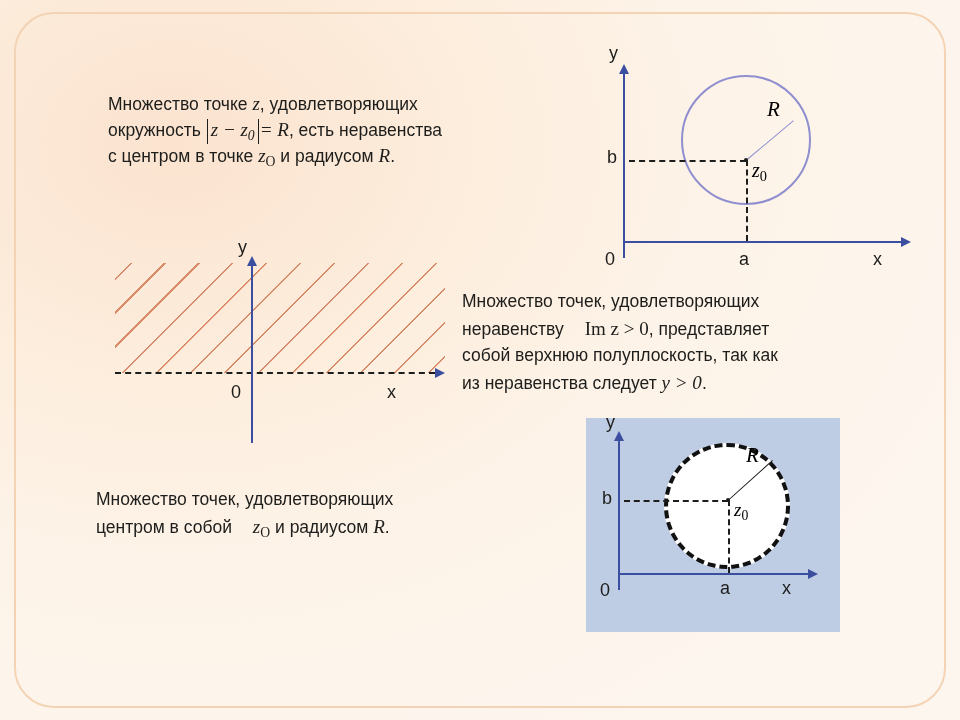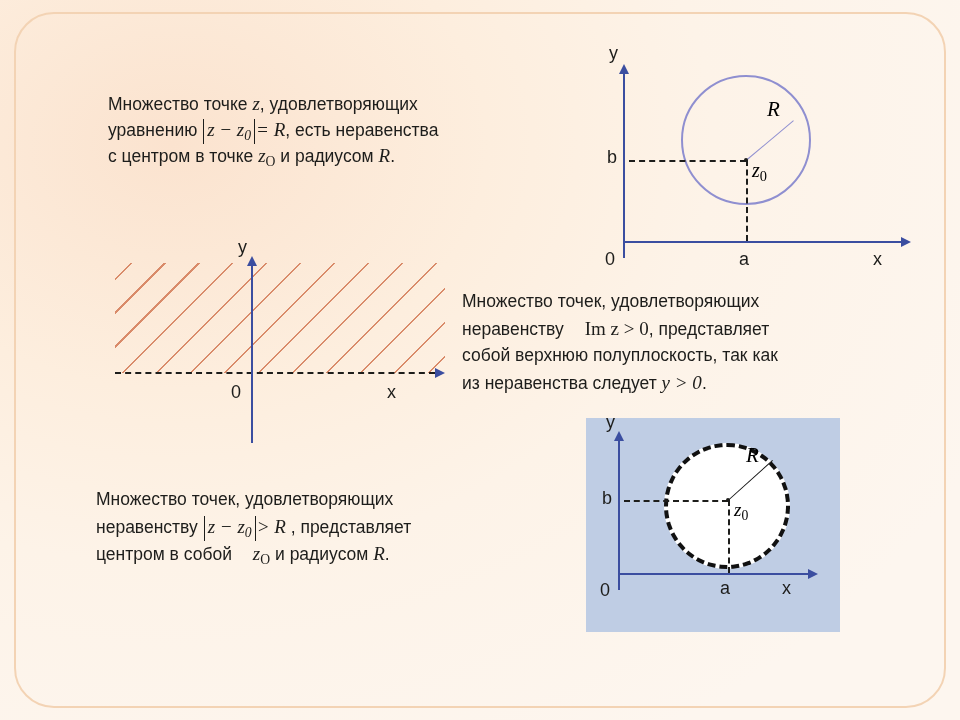--- a/index.html
+++ b/index.html
@@ -186,21 +186,21 @@
 <div id="slide">
 
   <div id="frame"></div>
 
   <div class="txt" id="block1">
     <div class="line">
       <span>Множество точке</span>
       <span class="math">z</span><span>, удовлетворяющих</span>
     </div>
     <div class="line">
-      <span>уравнению</span>
+      <span>окружность</span>
       <span class="absbar math"><span>z − z</span><span class="sub">0</span></span><span class="math">= R</span><span>, есть неравенства</span>
     </div>
     <div class="line">
       <span>с центром в точке</span>
       <span class="math"><span>z</span><span class="subup">O</span></span>
       <span>и радиусом</span>
       <span class="math">R</span><span>.</span>
     </div>
   </div>
 
@@ -256,25 +256,20 @@
       <span>из неравенства следует</span>
       <span class="math" style="font-size:19px;text-align:right;">y &gt; 0</span><span>.</span>
     </div>
   </div>
 
   <div class="txt" id="block3">
     <div class="line">
       <span>Множество точек, удовлетворяющих</span>
     </div>
     <div class="line">
-      <span>неравенству</span>
-      <span class="absbar math"><span>z − z</span><span class="sub">0</span></span><span class="math">&gt; R</span>
-      <span>, представляет</span>
-    </div>
-    <div class="line">
       <span>центром в собой</span>
       <span class="math" style="padding-left:16px;"><span>z</span><span class="subup">O</span></span>
       <span>и радиусом</span>
       <span class="math">R</span><span>.</span>
     </div>
   </div>
 
   <div id="diag3">
 
     <div class="axis-v" style="left:32px; top:22px; height:150px;"></div>

